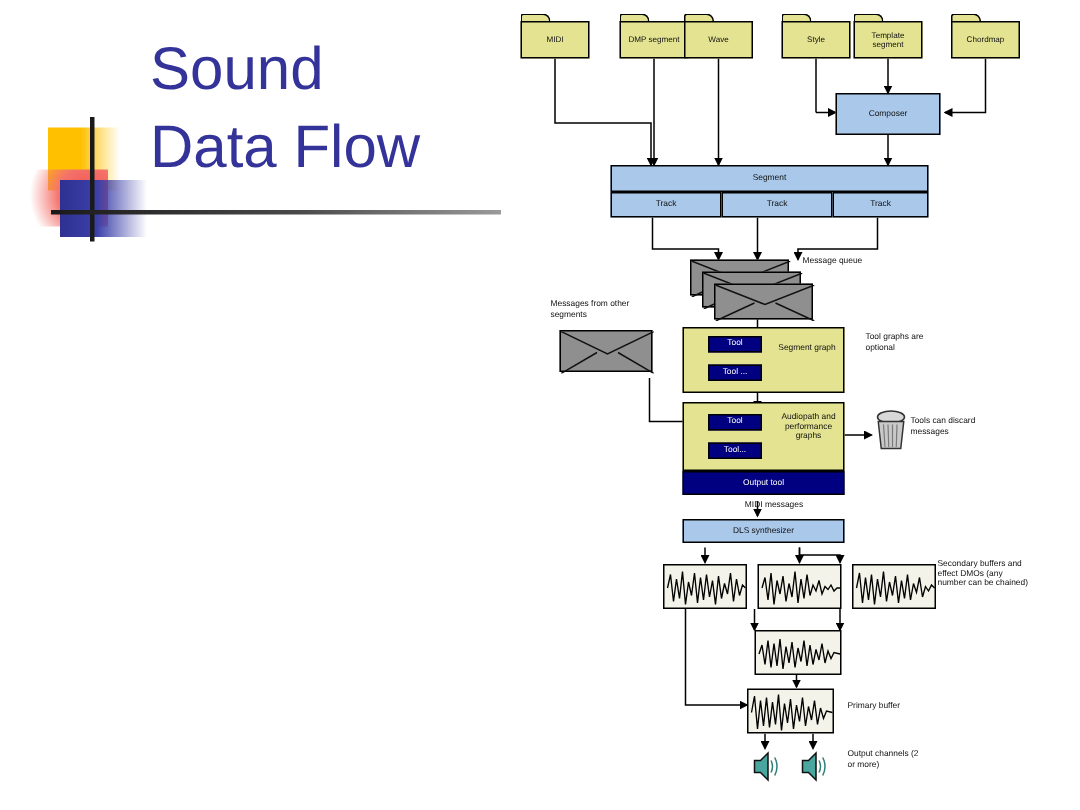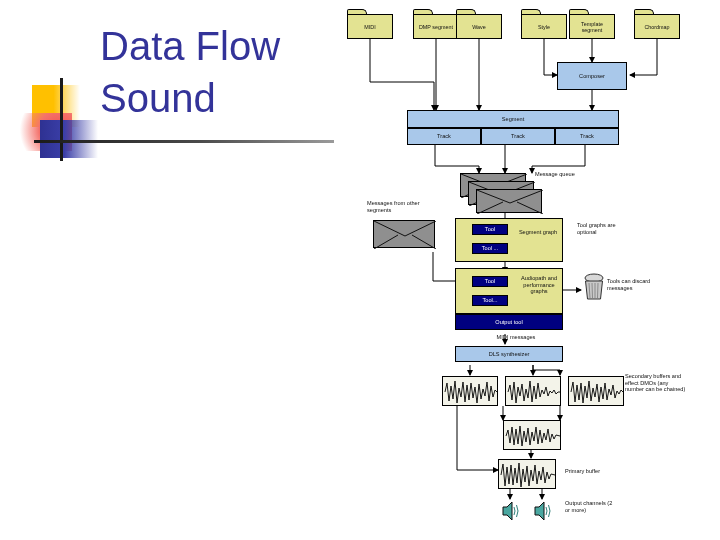--- a/index.html
+++ b/index.html
@@ -68,22 +68,22 @@
 
 <div id="slide">
 
   <div class="title-wrap">
     <div class="deco-yellow"></div>
     <div class="deco-red"></div>
     <div class="deco-blue"></div>
     <div class="deco-vline"></div>
     <div class="deco-hline"></div>
     <div class="slide-title">
+      <div>Sound</div>
       <div>Data Flow</div>
-      <div>Sound</div>
     </div>
   </div>
 
   <div id="diagram">
 
     <svg width="385" height="540">
       <defs>
         <marker id="ar" markerWidth="6" markerHeight="6" refX="5" refY="3" orient="auto" markerUnits="userSpaceOnUse">
           <path d="M0,0 L6,3 L0,6 z" fill="#000"></path>
         </marker>

